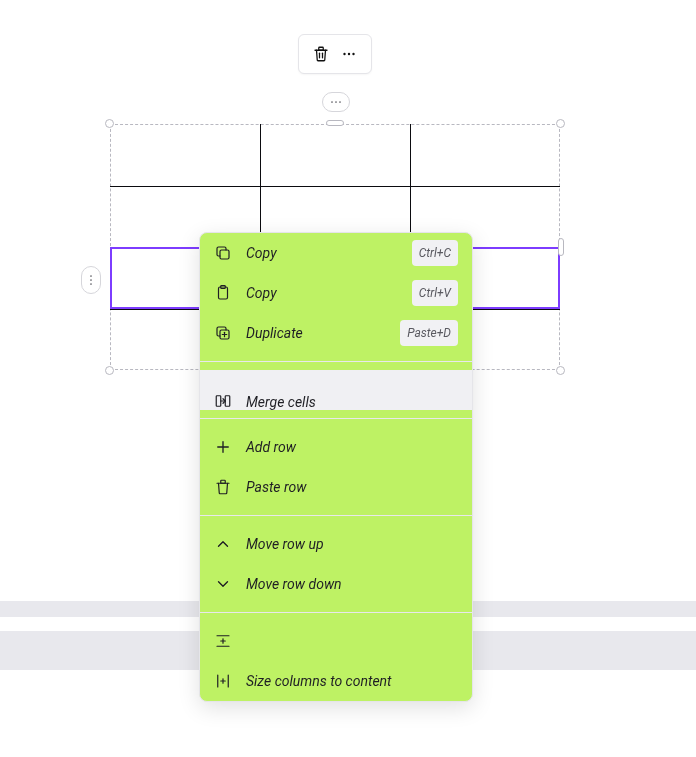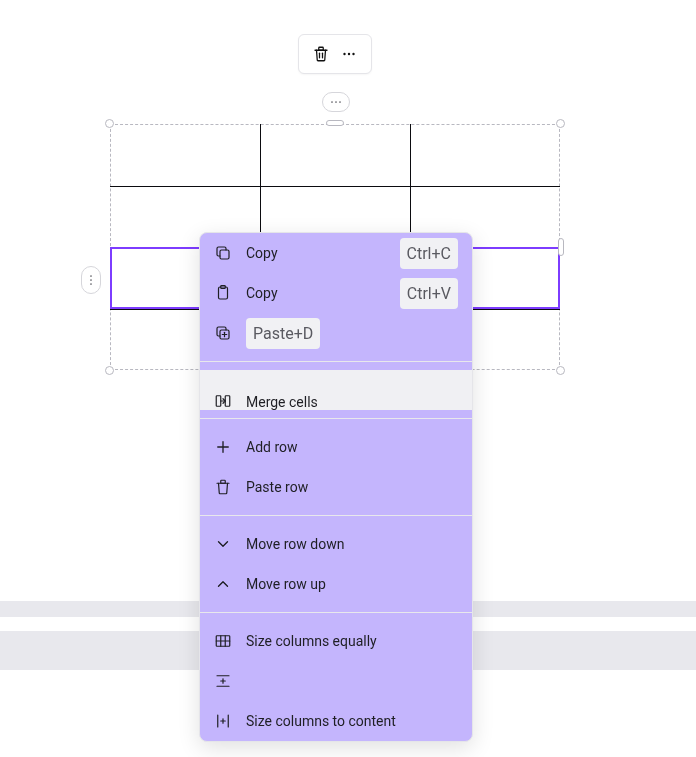--- a/index.html
+++ b/index.html
@@ -127,39 +127,40 @@
   }
   .row-ellipsis .dots { transform: rotate(90deg); }
   .row-ellipsis .dots circle { fill: #5f5f66; }
 
   
   .menu {
     position: absolute;
     left: 199px;
     top: 232px;
     width: 274px;
-    background: #c4b5fd;
+    background: #bef264;
     border: 1px solid #e5e5e9;
     border-radius: 8px;
     box-shadow: 0 6px 22px rgba(0,0,0,0.12);
     overflow: hidden;
     font-size: 14px;
     color: #1f1f24;
+    font-style: italic;
   }
   .menu-item {
     display: flex;
     align-items: center;
     height: 40px;
     padding: 0 14px 0 14px;
     gap: 14px;
   }
   .menu-item.hover { background: #f0f0f3; align-items: flex-end; }
   .menu-item .label { flex: 1; }
   .menu-item .shortcut {
-    font-size: 16px;
+    font-size: 12px;
     color: #5a5a61;
     background: #f1f1f4;
     padding: 6px 7px;
     border-radius: 4px;
   }
   .menu-sep { height: 1px; background: #e8e8ec; margin: 8px 0; }
   .menu .icon { width: 18px; height: 18px; display: flex; align-items: center; justify-content: center; }
   .icon svg { display: block; }
 </style>
 </head>
@@ -245,20 +246,21 @@
 
   <div class="menu-item">
     <span class="icon">
       <svg width="18" height="18" viewBox="0 0 24 24" fill="none" stroke="#1f1f24" stroke-width="1.6" stroke-linecap="round" stroke-linejoin="round">
         <rect x="8" y="8" width="12" height="12" rx="2"></rect>
           <path d="M16 8V6a2 2 0 0 0-2-2H6a2 2 0 0 0-2 2v8a2 2 0 0 0 2 2h2"></path>
         <path d="M14 11v6"></path>
           <path d="M11 14h6"></path>
       </svg>
     </span>
+    <span class="label">Duplicate</span>
     <span class="shortcut">Paste+D</span>
   </div>
 
   <div class="menu-sep"></div>
 
   <div class="menu-item hover">
     <span class="icon">
       <svg width="18" height="18" viewBox="0 0 24 24" fill="none" stroke="#1f1f24" stroke-width="1.6" stroke-linecap="round" stroke-linejoin="round">
         <rect x="3" y="5" width="6" height="14" rx="1"></rect>
           <rect x="15" y="5" width="6" height="14" rx="1"></rect>
@@ -290,48 +292,37 @@
       </svg>
     </span>
     <span class="label">Paste row</span>
   </div>
 
   <div class="menu-sep"></div>
 
   <div class="menu-item">
     <span class="icon">
       <svg width="18" height="18" viewBox="0 0 24 24" fill="none" stroke="#1f1f24" stroke-width="1.8" stroke-linecap="round" stroke-linejoin="round">
+          <path d="M6 15l6-6 6 6"></path>
+        </svg>
+    </span>
+    <span class="label">Move row up</span>
+  </div>
+
+  <div class="menu-item">
+    <span class="icon">
+      <svg width="18" height="18" viewBox="0 0 24 24" fill="none" stroke="#1f1f24" stroke-width="1.8" stroke-linecap="round" stroke-linejoin="round">
           <path d="M6 9l6 6 6-6"></path>
         </svg>
     </span>
     <span class="label">Move row down</span>
   </div>
 
-  <div class="menu-item">
-    <span class="icon">
-      <svg width="18" height="18" viewBox="0 0 24 24" fill="none" stroke="#1f1f24" stroke-width="1.8" stroke-linecap="round" stroke-linejoin="round">
-          <path d="M6 15l6-6 6 6"></path>
-        </svg>
-    </span>
-    <span class="label">Move row up</span>
-  </div>
-
   <div class="menu-sep"></div>
 
-  <div class="menu-item">
-    <span class="icon">
-      <svg width="18" height="18" viewBox="0 0 24 24" fill="none" stroke="#1f1f24" stroke-width="1.6" stroke-linecap="round">
-        <rect x="3" y="5" width="18" height="14" rx="1"></rect>
-          <path d="M9 5v14"></path>
-          <path d="M15 5v14"></path>
-          <path d="M3 12h18"></path>
-      </svg>
-    </span>
-    <span class="label">Size columns equally</span>
-  </div>
 
   <div class="menu-item">
     <span class="icon">
       <svg width="18" height="18" viewBox="0 0 24 24" fill="none" stroke="#1f1f24" stroke-width="1.6" stroke-linecap="round" stroke-linejoin="round">
         <path d="M4 5h16"></path>
           <path d="M4 19h16"></path>
         <path d="M9 12h6"></path>
           <path d="M12 9v6"></path>
       </svg>
     </span>

